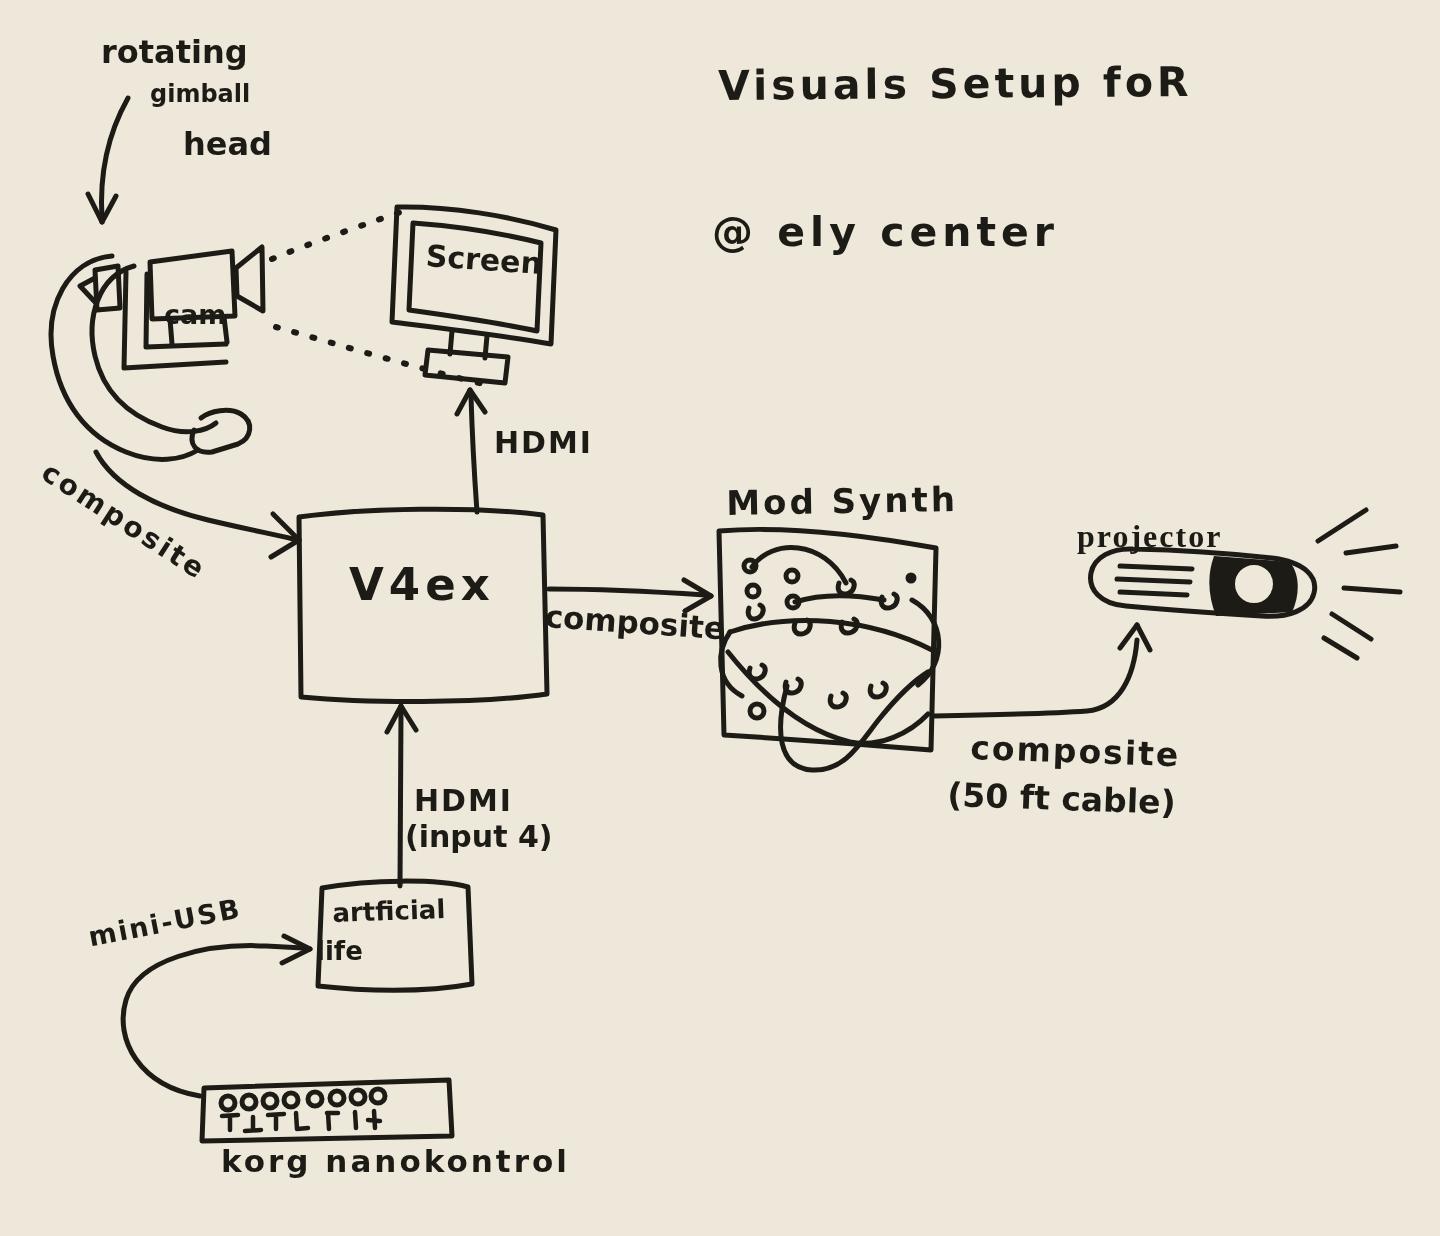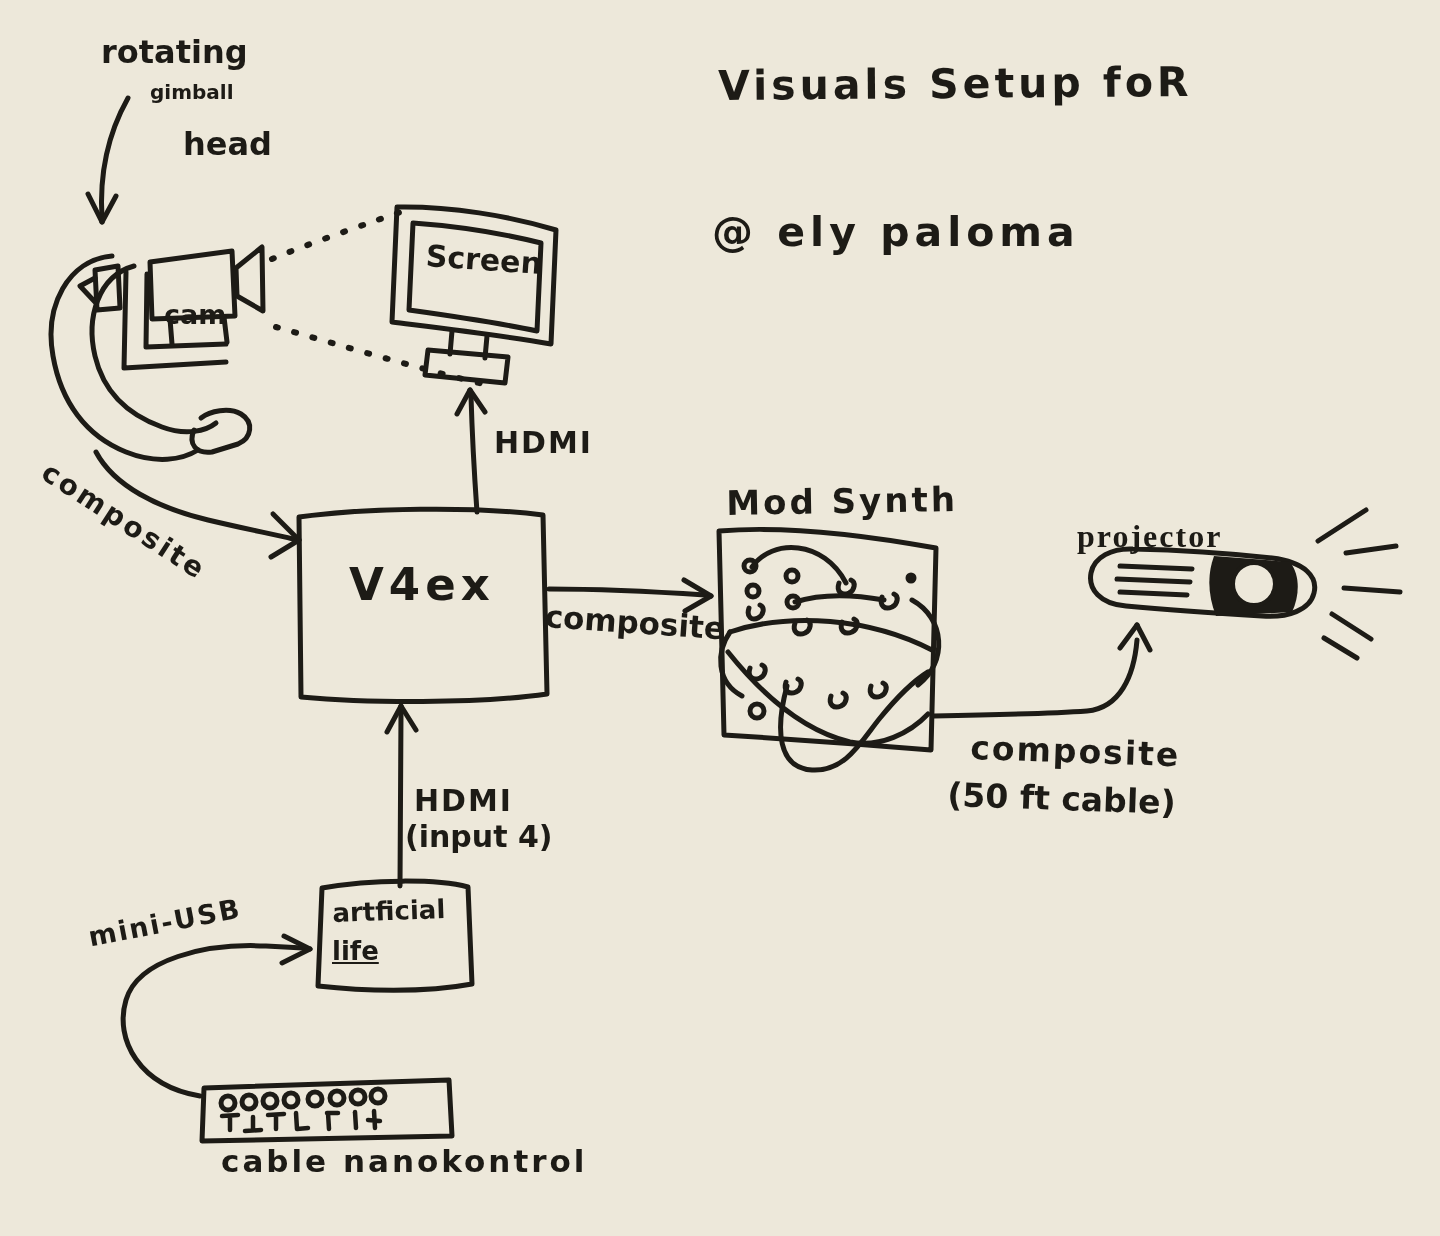--- a/index.html
+++ b/index.html
@@ -18,30 +18,30 @@
     white-space:nowrap;
     line-height:1;
     transform-origin:left top;
   }
   
   #lbl-title1{left:718px;top:66px;font-size:41px;letter-spacing:4px;transform:rotate(-0.5deg);}
   #lbl-title2{left:718px;top:140px;font-size:41px;letter-spacing:8px;}
   #lbl-title3{left:712px;top:212px;font-size:41px;letter-spacing:5px;}
   
   #lbl-rot{left:101px;top:36px;font-size:32px;}
-  #lbl-gim{left:150px;top:82px;font-size:20px;}
+  #lbl-gim{left:150px;top:82px;font-size:24px;}
   #lbl-head{left:183px;top:128px;font-size:32px;}
   
   #lbl-cam{left:164px;top:269px;font-size:27px;margin-top:32px;}
   #lbl-screen{left:427px;top:241px;font-size:30px;transform:rotate(4deg);}
   #lbl-v4ex{left:349px;top:562px;font-size:45px;letter-spacing:5px;}
   #lbl-modsynth{left:726px;top:486px;font-size:34px;letter-spacing:3px;transform:rotate(-1deg);}
   #lbl-projector{left:1077px;top:520px;font-size:32px;letter-spacing:2px;font-family:Liberation Serif, serif;}
   #lbl-art1{left:332px;top:900px;font-size:26px;transform:rotate(-2deg);}
-  #lbl-art2{left:332px;top:938px;font-size:26px;text-decoration:underline;}
+  #lbl-art2{left:316px;top:938px;font-size:26px;}
   #lbl-korg{left:221px;top:1146px;font-size:31px;letter-spacing:3px;}
   
   #lbl-hdmi1{left:494px;top:428px;font-size:30px;letter-spacing:2px;}
   #lbl-composite1{left:52px;top:458px;font-size:28px;letter-spacing:3px;transform:rotate(33deg);}
   #lbl-composite2{left:546px;top:601px;font-size:31px;transform:rotate(4deg);}
   #lbl-composite3{left:971px;top:731px;font-size:33px;letter-spacing:2px;transform:rotate(2deg);}
   #lbl-cable50{left:948px;top:778px;font-size:33px;transform:rotate(2deg);}
   #lbl-hdmi2{left:414px;top:786px;font-size:30px;letter-spacing:2px;}
   #lbl-input4{left:405px;top:822px;font-size:30px;}
   #lbl-miniusb{left:86px;top:924px;font-size:27px;letter-spacing:2px;transform:rotate(-11deg);}
@@ -190,34 +190,34 @@
           <path d="M296 1113 L297 1129 L308 1128"></path>
           <path d="M327 1113 L338 1113 M328 1113 L329 1129"></path>
           <path d="M355 1112 L356 1128"></path>
           <path d="M374 1111 L375 1128 M368 1120 L380 1121"></path>
         </g>
       </g>
     </g>
   </svg>
 
   <div class="label" id="lbl-title1">Visuals Setup foR</div>
-  <div class="label" id="lbl-title3">@ ely paloma</div>
+  <div class="label" id="lbl-title3">@ ely center</div>
 
   <div class="label" id="lbl-rot">rotating</div>
   <div class="label" id="lbl-gim">gimball</div>
   <div class="label" id="lbl-head">head</div>
 
   <div class="label" id="lbl-cam">cam</div>
   <div class="label" id="lbl-screen">Screen</div>
   <div class="label" id="lbl-v4ex">V4ex</div>
   <div class="label" id="lbl-modsynth">Mod Synth</div>
   <div class="label" id="lbl-projector">projector</div>
   <div class="label" id="lbl-art1">artficial</div>
   <div class="label" id="lbl-art2">life</div>
-  <div class="label" id="lbl-korg">cable nanokontrol</div>
+  <div class="label" id="lbl-korg">korg nanokontrol</div>
 
   <div class="label" id="lbl-hdmi1">HDMI</div>
   <div class="label" id="lbl-composite1">composite</div>
   <div class="label" id="lbl-composite2">composite</div>
   <div class="label" id="lbl-composite3">composite</div>
   <div class="label" id="lbl-cable50">(50 ft cable)</div>
   <div class="label" id="lbl-hdmi2">HDMI</div>
   <div class="label" id="lbl-input4">(input 4)</div>
   <div class="label" id="lbl-miniusb">mini-USB</div>
 

